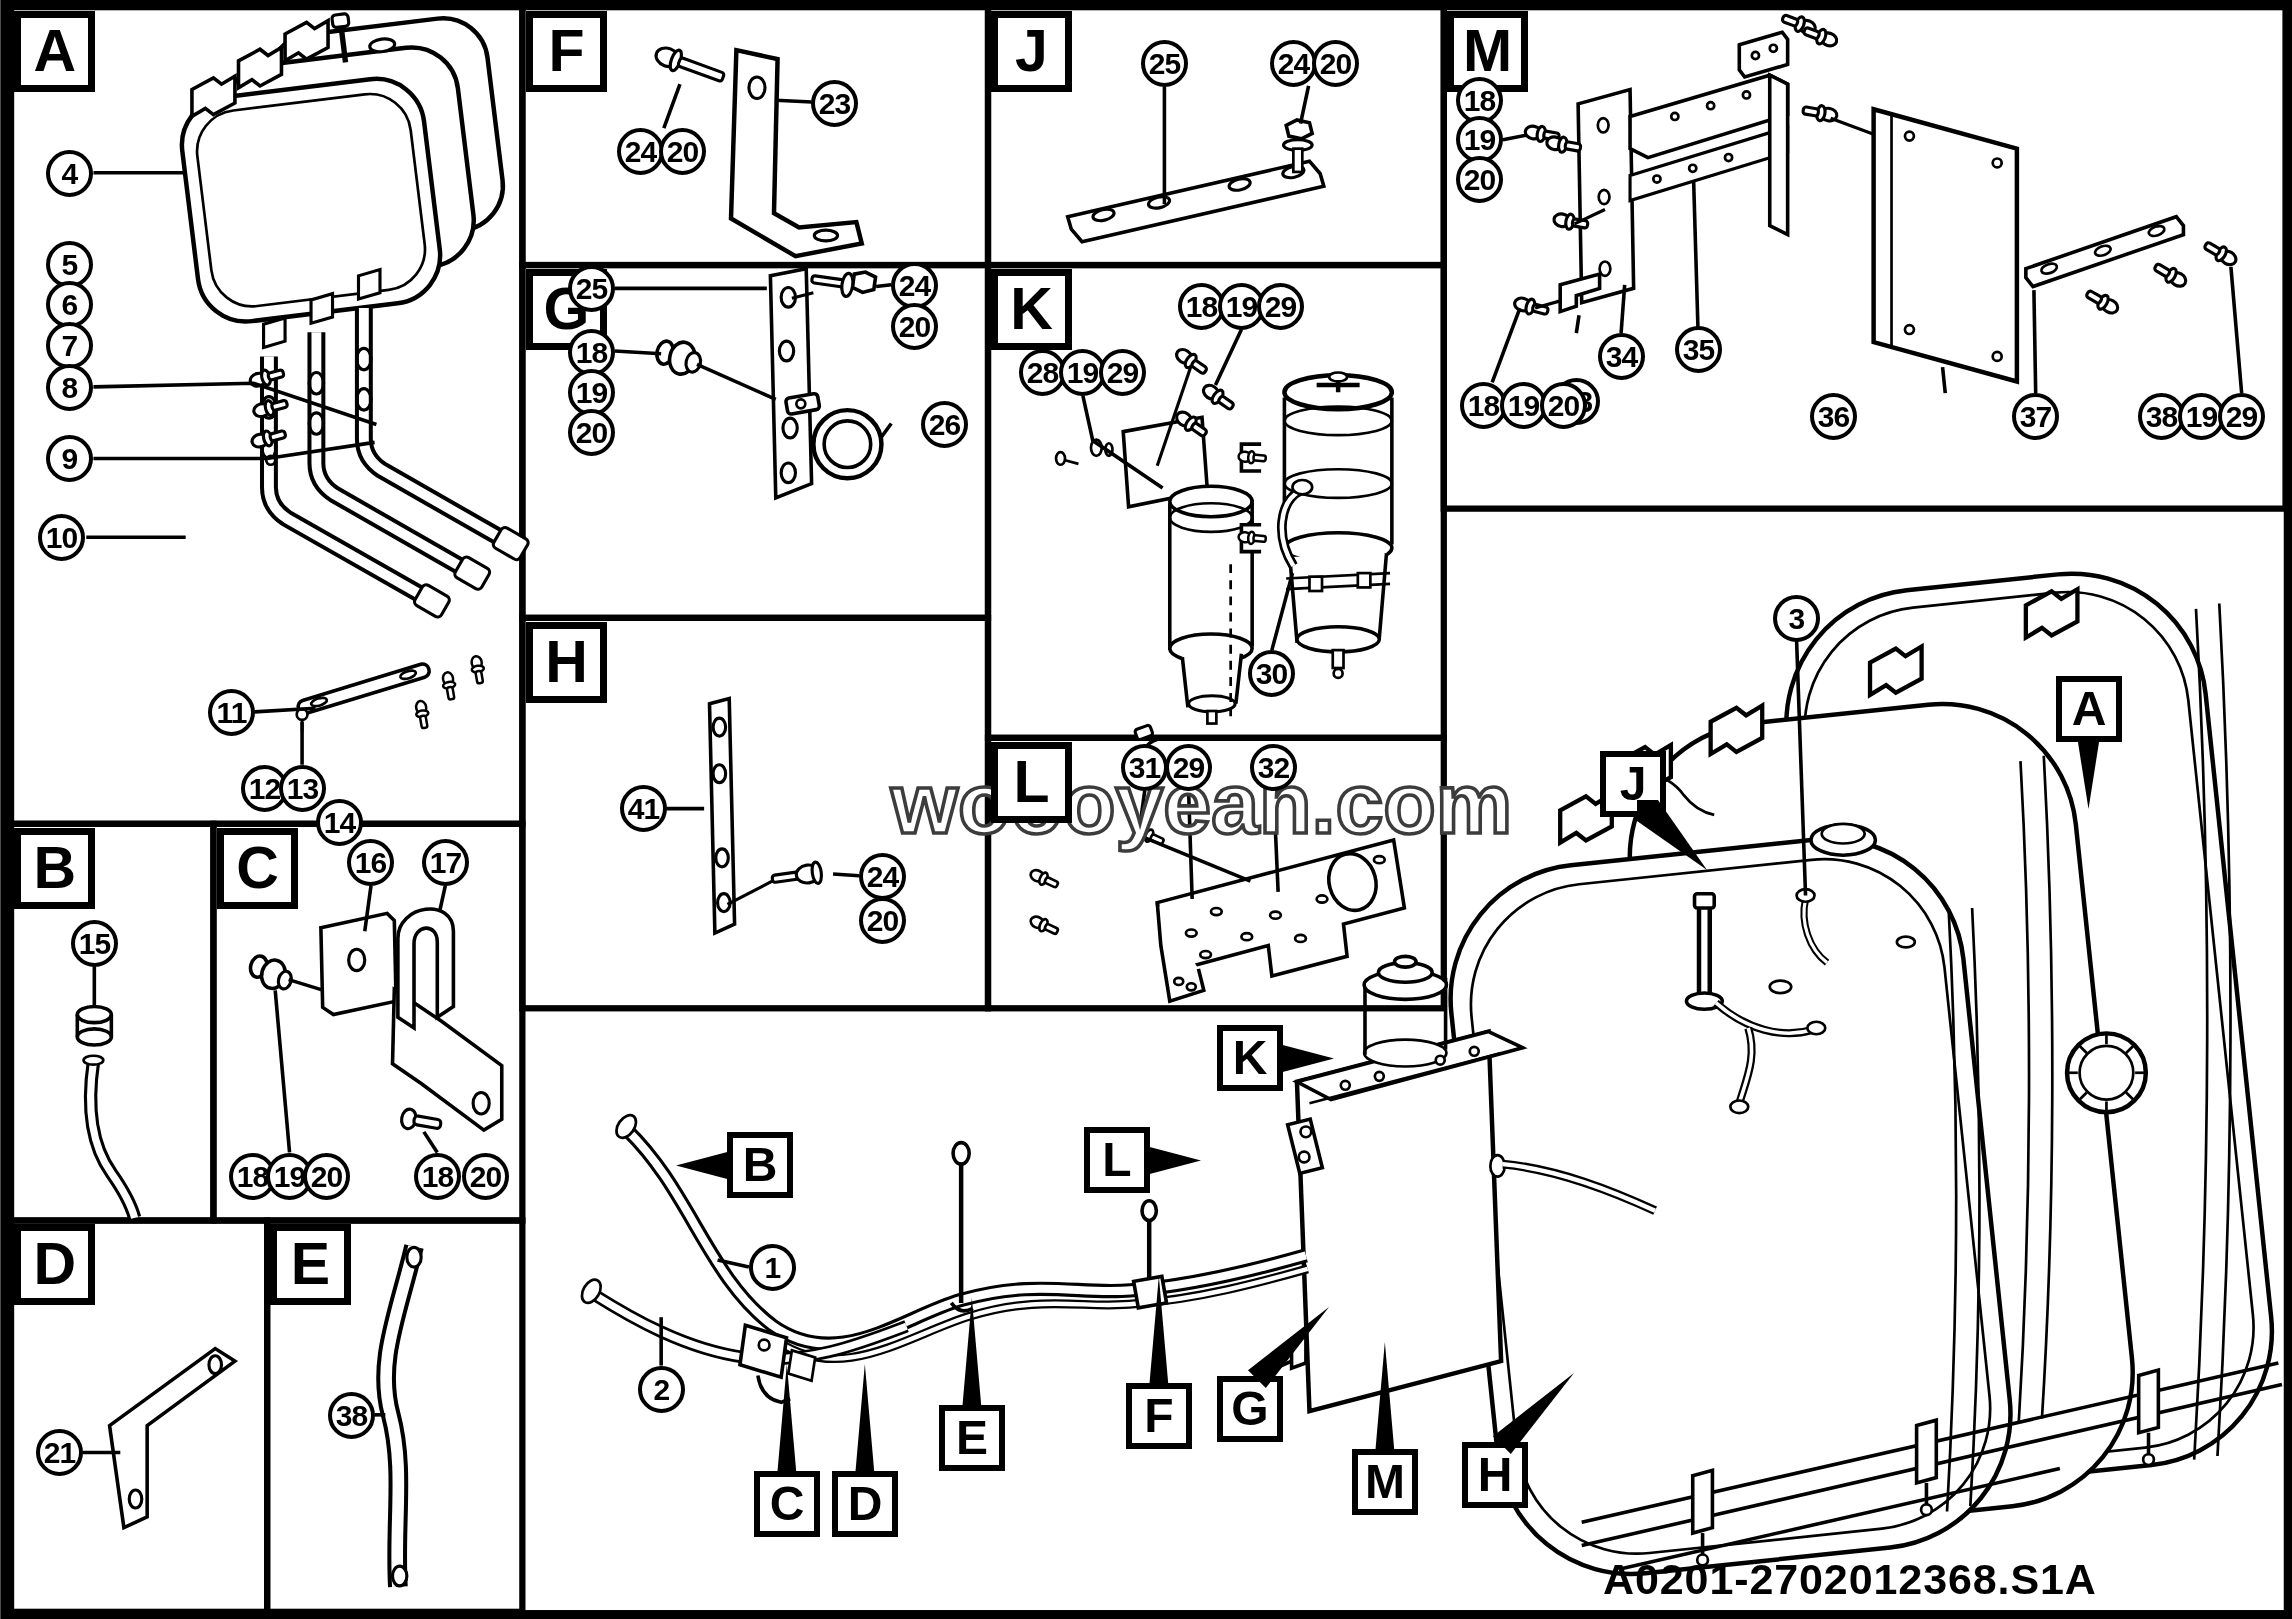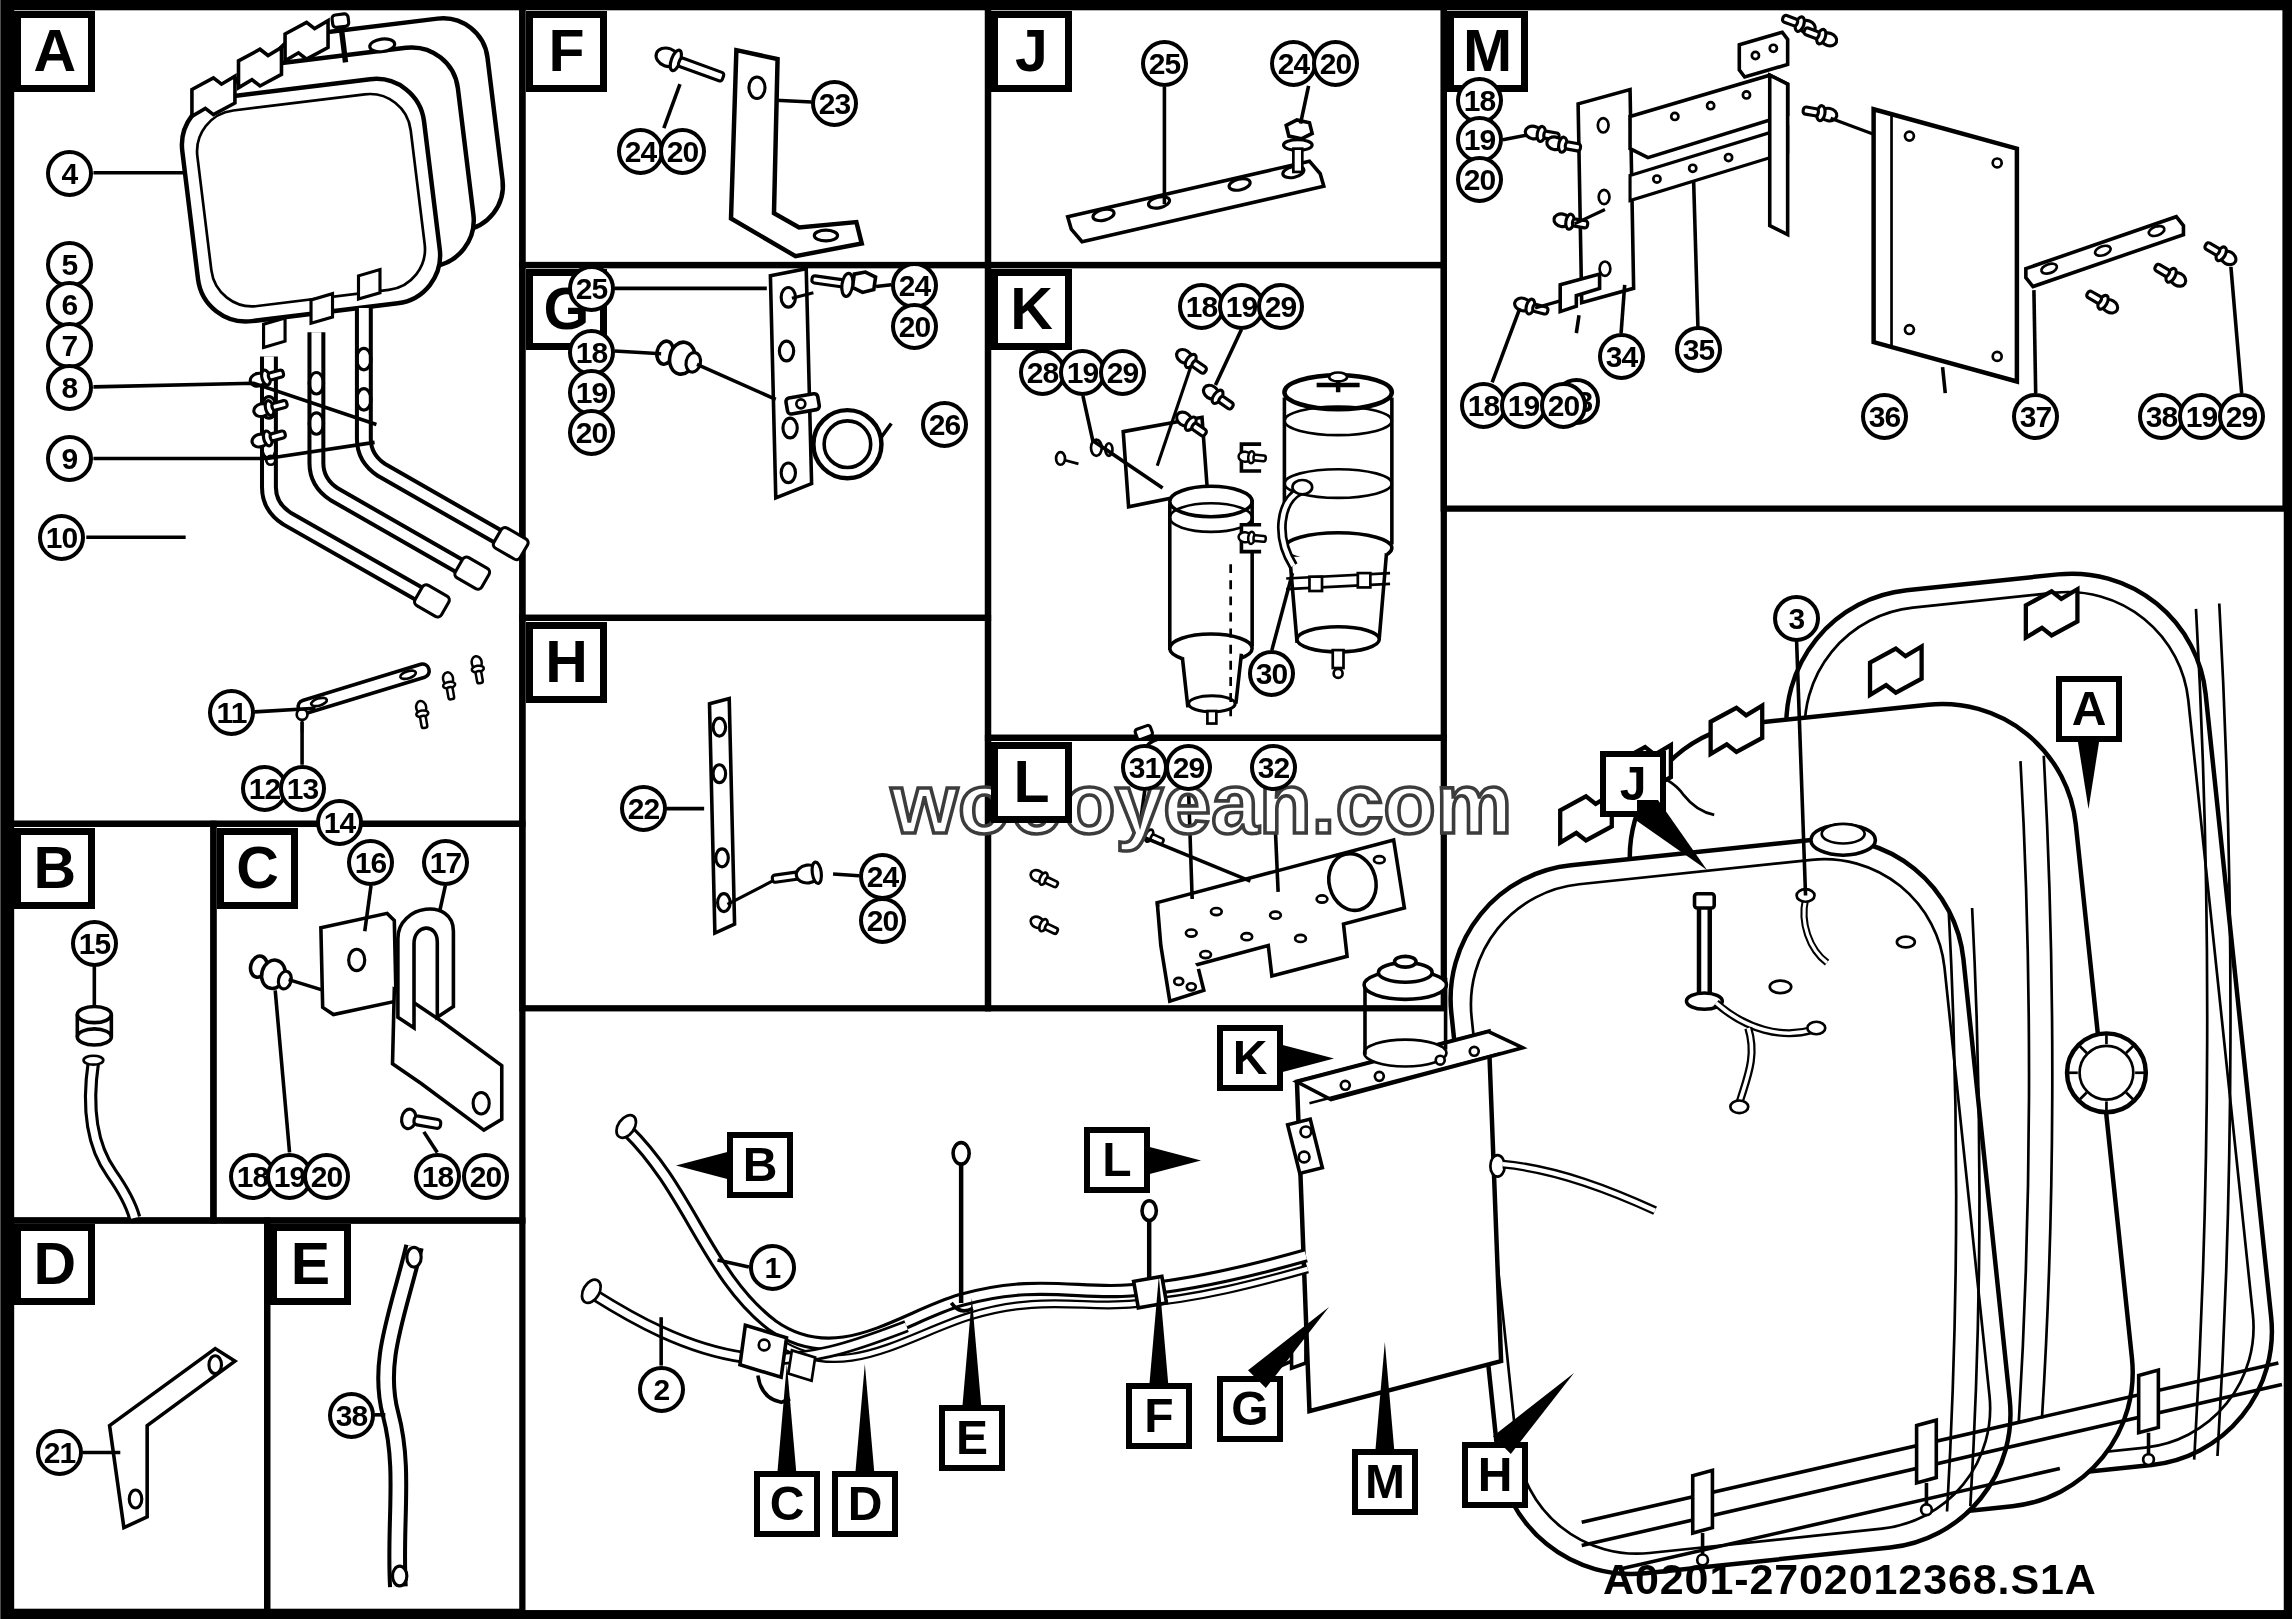--- a/index.html
+++ b/index.html
@@ -531,21 +531,21 @@
       <div class="callout" style="left: 617px; top: 128px;">24</div>
       <div class="callout" style="left: 659px; top: 128px;">20</div>
       <div class="callout" style="left: 811px; top: 80px;">23</div>
       <div class="callout" style="left: 568px; top: 265px;">25</div>
       <div class="callout" style="left: 891px; top: 262px;">24</div>
       <div class="callout" style="left: 891px; top: 303px;">20</div>
       <div class="callout" style="left: 568px; top: 329px;">18</div>
       <div class="callout" style="left: 568px; top: 369px;">19</div>
       <div class="callout" style="left: 568px; top: 409px;">20</div>
       <div class="callout" style="left: 891px; top: 401px; margin-left: 30px;">26</div>
-      <div class="callout" style="left: 620px; top: 785px;">22</div>
+      <div class="callout" style="left: 620px; top: 785px;">41</div>
       <div class="callout" style="left: 859px; top: 853px;">24</div>
       <div class="callout" style="left: 859px; top: 897px;">20</div>
       <div class="callout" style="left: 1141px; top: 40px;">25</div>
       <div class="callout" style="left: 1270px; top: 40px;">24</div>
       <div class="callout" style="left: 1312px; top: 40px;">20</div>
       <div class="callout" style="left: 1178px; top: 283px;">18</div>
       <div class="callout" style="left: 1218px; top: 283px;">19</div>
       <div class="callout" style="left: 1257px; top: 283px;">29</div>
       <div class="callout" style="left: 1019px; top: 349px;">28</div>
       <div class="callout" style="left: 1059px; top: 349px;">19</div>
@@ -556,21 +556,21 @@
       <div class="callout" style="left: 1250px; top: 744px;">32</div>
       <div class="callout" style="left: 1456px; top: 77px;">18</div>
       <div class="callout" style="left: 1456px; top: 116px;">19</div>
       <div class="callout" style="left: 1456px; top: 156px;">20</div>
       <div class="callout" style="left: 1553px; top: 333px; margin-top: 45px;">33</div>
       <div class="callout" style="left: 1598px; top: 333px;">34</div>
       <div class="callout" style="left: 1675px; top: 326px;">35</div>
       <div class="callout" style="left: 1460px; top: 382px;">18</div>
       <div class="callout" style="left: 1500px; top: 382px;">19</div>
       <div class="callout" style="left: 1540px; top: 382px;">20</div>
-      <div class="callout" style="left: 1861px; top: 393px;">36</div>
+      <div class="callout" style="left: 1810px; top: 393px;">36</div>
       <div class="callout" style="left: 2012px; top: 393px;">37</div>
       <div class="callout" style="left: 2138px; top: 393px;">38</div>
       <div class="callout" style="left: 2178px; top: 393px;">19</div>
       <div class="callout" style="left: 2218px; top: 393px;">29</div>
       <div class="callout" style="left: 1773px; top: 595px;">3</div>
       <div class="callout" style="left: 749px; top: 1244px;">1</div>
       <div class="callout" style="left: 638px; top: 1366px;">2</div>
     </div>
 <div>
       <div class="plabel" style="left: 2056px; top: 676px;">A<div class="ptr ptr-down"></div></div>

